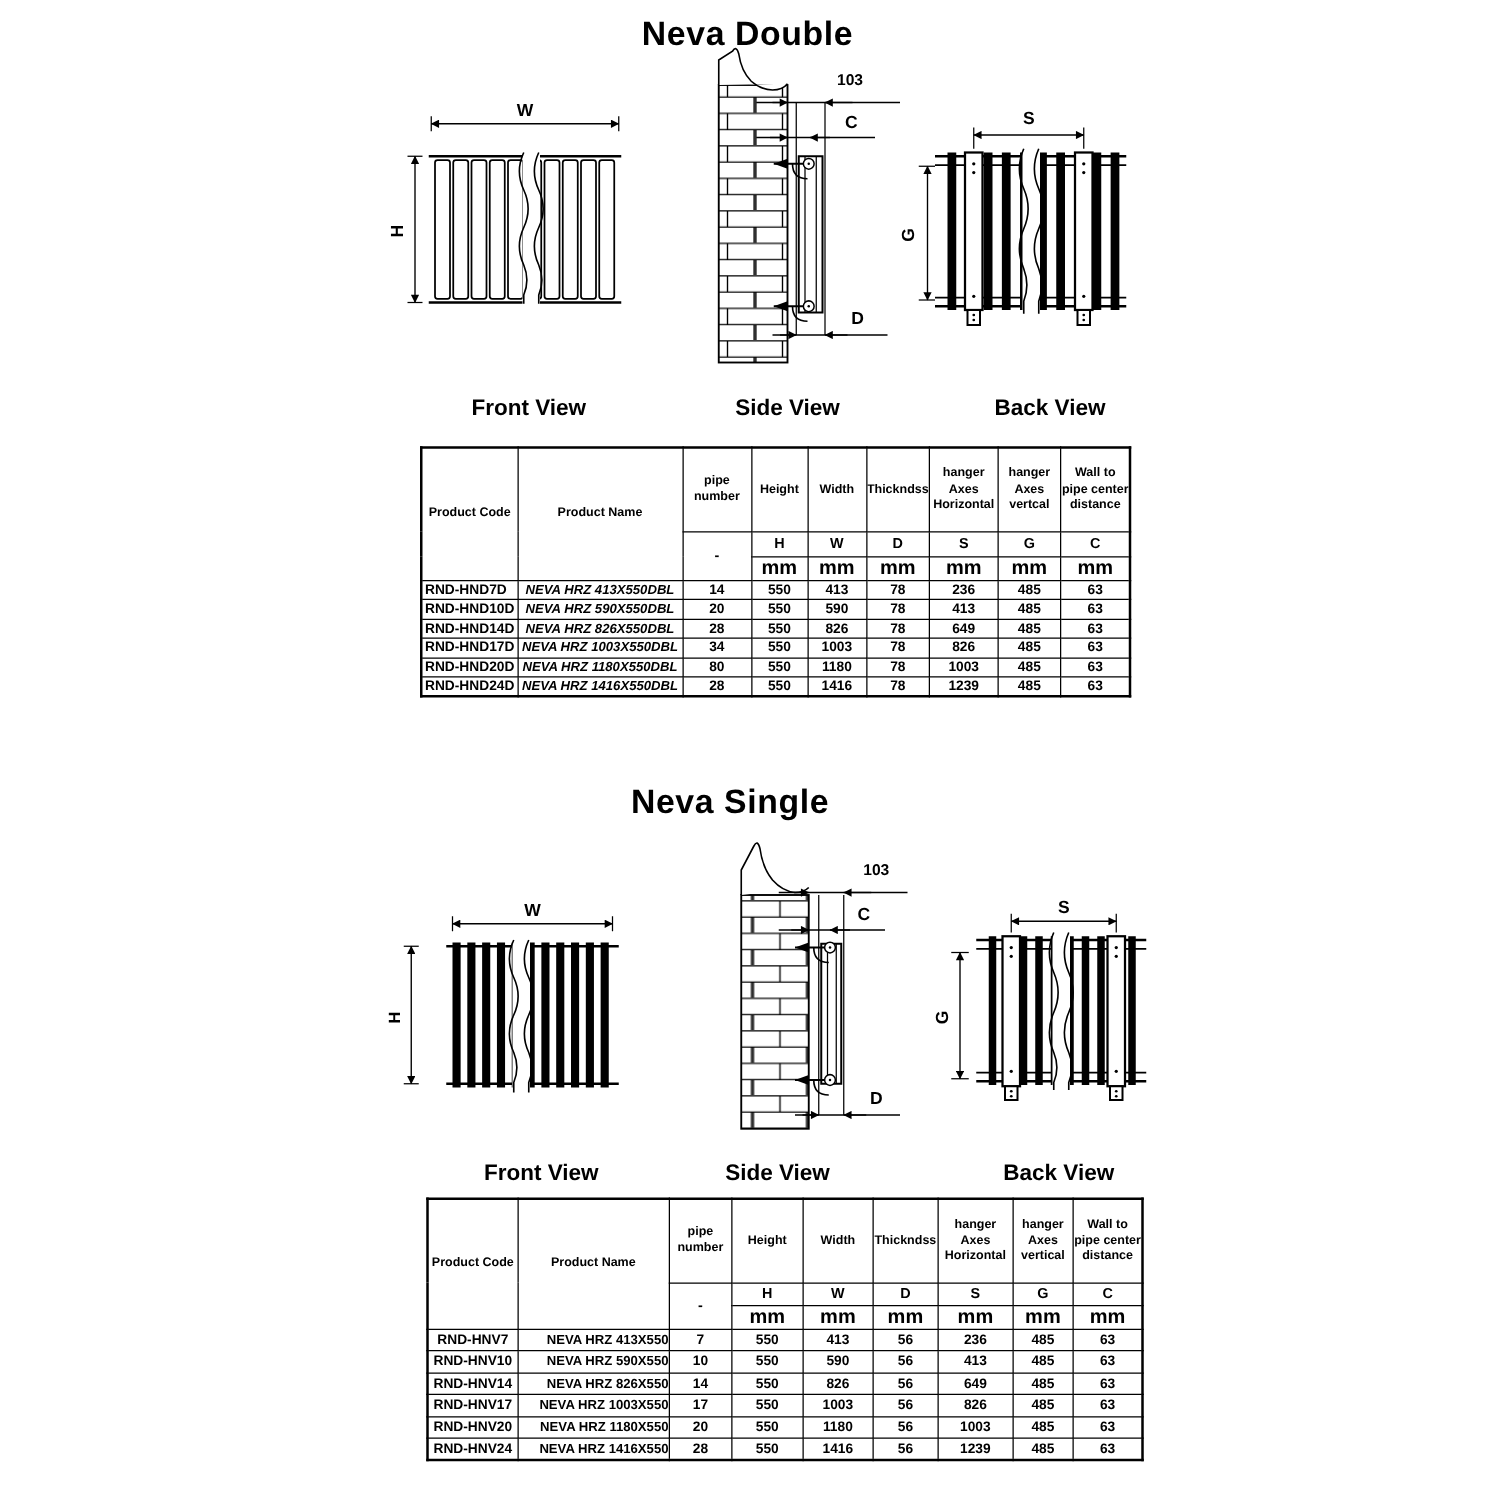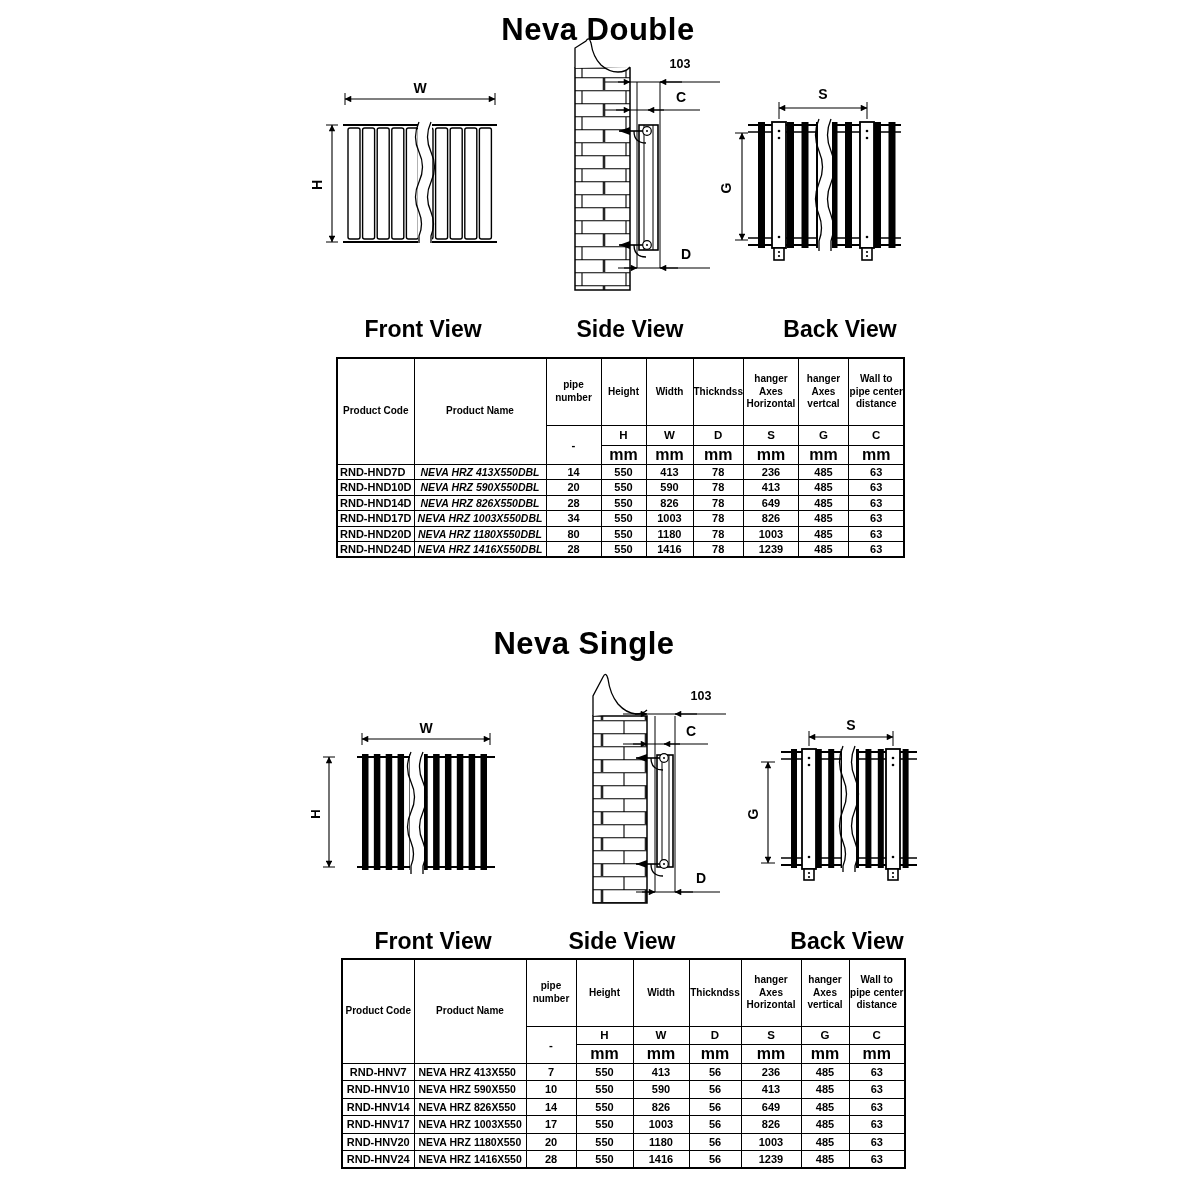--- a/index.html
+++ b/index.html
@@ -1,32 +1,32 @@
 <!DOCTYPE html>
 <html><head>
 <meta charset="utf-8">
 <style>
   html,body{margin:0;padding:0;background:#fff;}
   body{width:1200px;height:1200px;position:relative;font-family:"Liberation Sans",sans-serif;color:#000;overflow:hidden;}
   .abs{position:absolute;}
-  .title{font-weight:bold;font-size:31px;letter-spacing:.5px;transform:translateX(-50%);white-space:nowrap;}
-  .viewlabel{font-weight:bold;font-size:23px;transform:translateX(-50%);white-space:nowrap;}
+  .title{font-weight:bold;font-size:27px;letter-spacing:.5px;transform:translateX(-50%);white-space:nowrap;}
+  .viewlabel{font-weight:bold;font-size:18px;transform:translateX(-50%);white-space:nowrap;}
   svg{overflow:visible;}
   svg text{font-family:"Liberation Sans",sans-serif;font-weight:bold;fill:#000;}
   table.spec{border-collapse:collapse;table-layout:fixed;font-weight:bold;background:#fff;border:2px solid #000;}
   table.spec td{border:1.5px solid #000;text-align:center;vertical-align:middle;padding:0;overflow:hidden;}
   .r-hdr td{font-size:10px;line-height:1.25;}
   .t-double .r-hdr{height:67px;} .t-single .r-hdr{height:67px;}
   .r-sym td{font-size:11.5px;} .t-double .r-sym{height:20px;} .t-single .r-sym{height:18px;}
   .r-unit td{font-size:16px;margin-left:40px;} .t-double .r-unit{height:16px;} .t-single .r-unit{height:15px;}
   .tb-data td{font-size:11px;white-space:nowrap;}
   .t-double .tb-data tr{height:15.5px;padding-left:16px;} .t-single .tb-data tr{height:17.5px;}
   .t-double .tb-data td:first-child{text-align:left;padding-left:2px;}
   .t-double .tb-data td:nth-child(2){font-size:10.5px;font-style:italic;}
-  .t-single .tb-data td:nth-child(2){text-align:left;padding-left:4px;font-size:10.5px;}
+  .t-single .tb-data td:nth-child(2){text-align:right;padding-left:17px;font-size:10.5px;}
 </style>
 </head>
 <body>
 
 <div class="abs title" style="left:598px;top:12px">Neva Double</div>
 
 <svg class="abs" style="left:315px;top:85px" width="195" height="170" viewBox="0 0 195 170">
   <defs>
     <marker id="mDF" viewBox="0 0 10 10" refX="9.5" refY="5" markerWidth="8" markerHeight="6" orient="auto-start-reverse">
         <path d="M0 0 L10 5 L0 10 z" fill="#000"></path>

